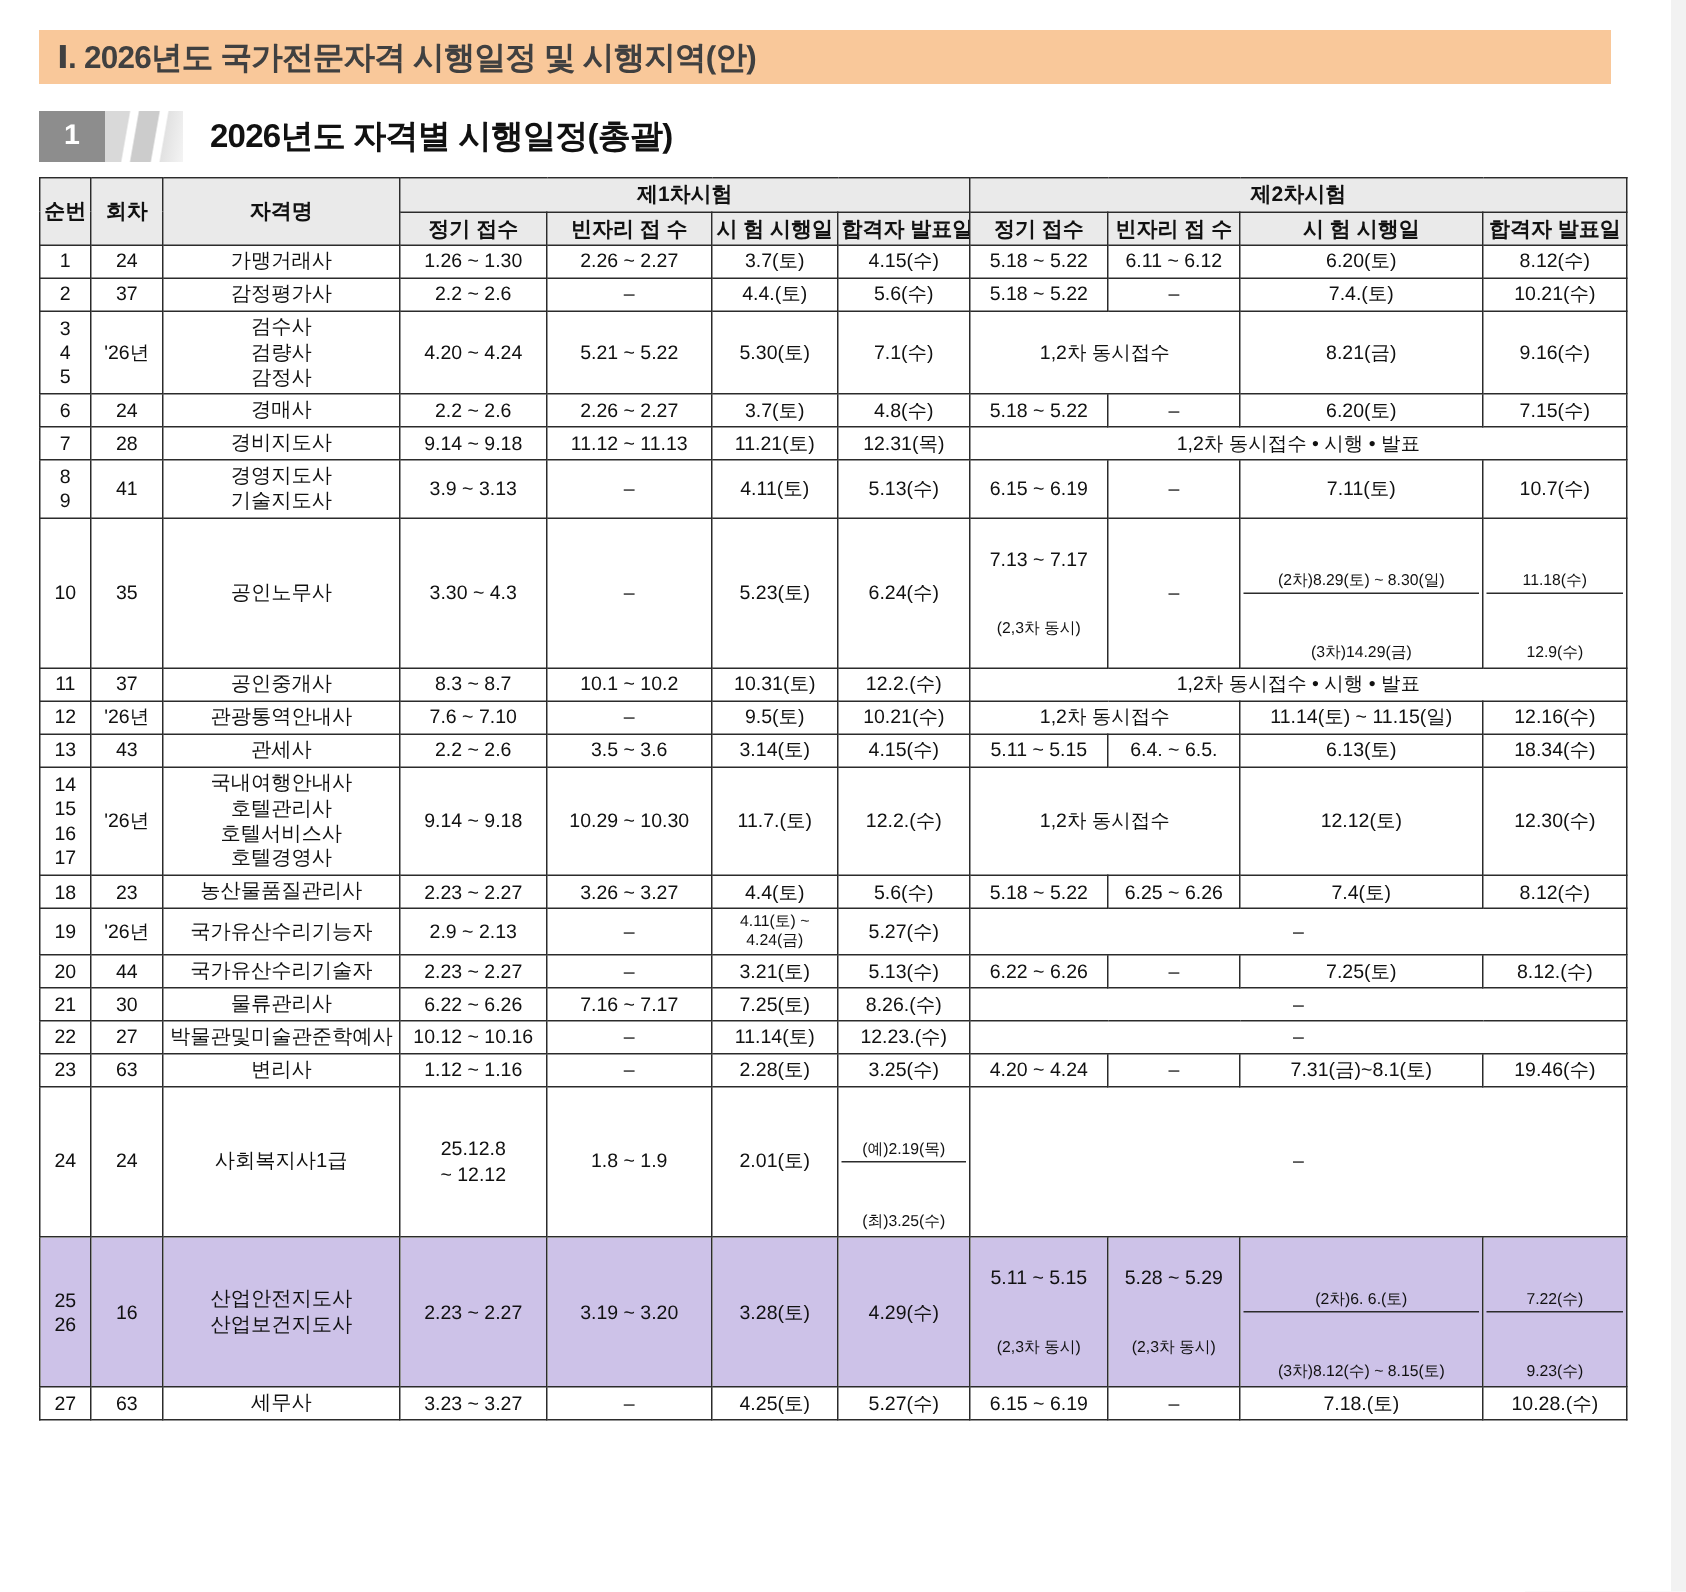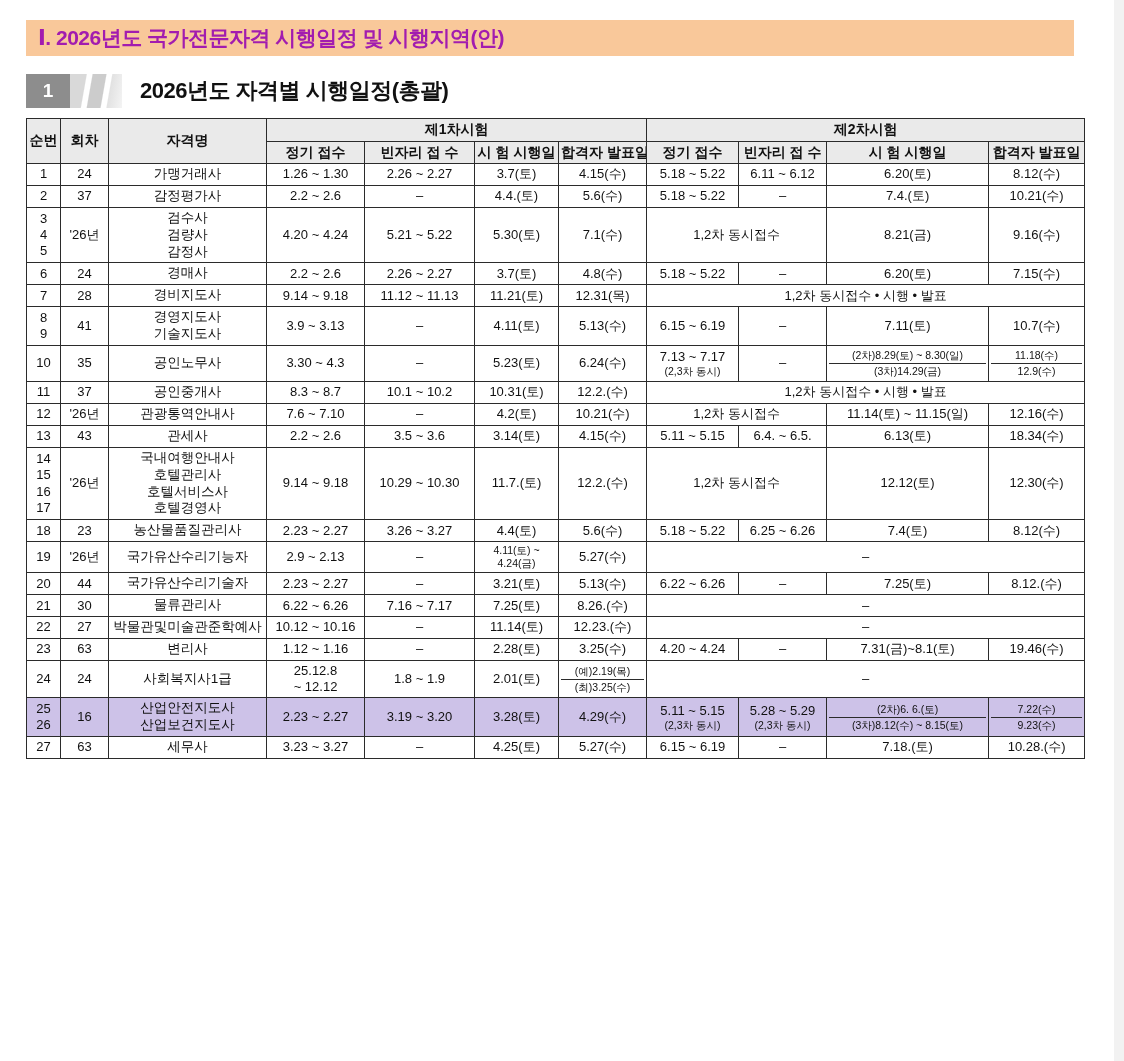--- a/index.html
+++ b/index.html
@@ -19,21 +19,21 @@
   
   .title-banner{
     background:#f9c89a;
     height:36px;
     display:flex;align-items:center;
     padding-left:12px;
     margin-top:6px;
     margin-right:32px;
   }
   .title-text{
-    font-size:21px;font-weight:bold;letter-spacing:-0.5px;color:#a21caf;
+    font-size:21px;font-weight:bold;letter-spacing:-0.5px;color:#404040;
   }
   
   .section-head{
     display:flex;align-items:center;
     margin-top:16px;margin-bottom:8px;
     height:38px;
     margin-right:32px;
   }
   .sec-num{
     width:44px;height:34px;background:#8d8d8d;color:#fff;
@@ -74,21 +74,21 @@
   .col-reg1{width:98px;}
   .col-empty1{width:110px;}
   .col-exam1{width:84px;}
   .col-res1{width:88px;}
   .col-reg2{width:92px;}
   .col-empty2{width:88px;}
   .col-exam2{width:162px;}
   .col-res2{width:96px;}
   td.name{font-size:13.5px;}
   td.multiline{line-height:1.45;}
-  .small{font-size:10.5px;}
+  .small{font-size:10.5px;margin-top:32px;}
   .sub-split{padding:0;}
   .sub-split .row{
     border-bottom:1px solid #2b2b2b;
     padding:1px 0;
   }
   .sub-split .row:last-child{border-bottom:none;}
   .hl{background:#cdc2e8;}
   .vert-head{
     font-size:14px;font-weight:bold;line-height:1.1;
   }
@@ -270,21 +270,21 @@
           <td>10.31(토)</td>
           <td>12.2.(수)</td>
           <td colspan="4">1,2차 동시접수 • 시행 • 발표</td>
         </tr>
         <tr>
           <td>12</td>
           <td>'26년</td>
           <td class="name">관광통역안내사</td>
           <td>7.6 ~ 7.10</td>
           <td>–</td>
-          <td>4.2(토)</td>
+          <td>9.5(토)</td>
           <td>10.21(수)</td>
           <td colspan="2">1,2차 동시접수</td>
           <td>11.14(토) ~ 11.15(일)</td>
           <td>12.16(수)</td>
         </tr>
         <tr>
           <td>13</td>
           <td>43</td>
           <td class="name">관세사</td>
           <td>2.2 ~ 2.6</td>

